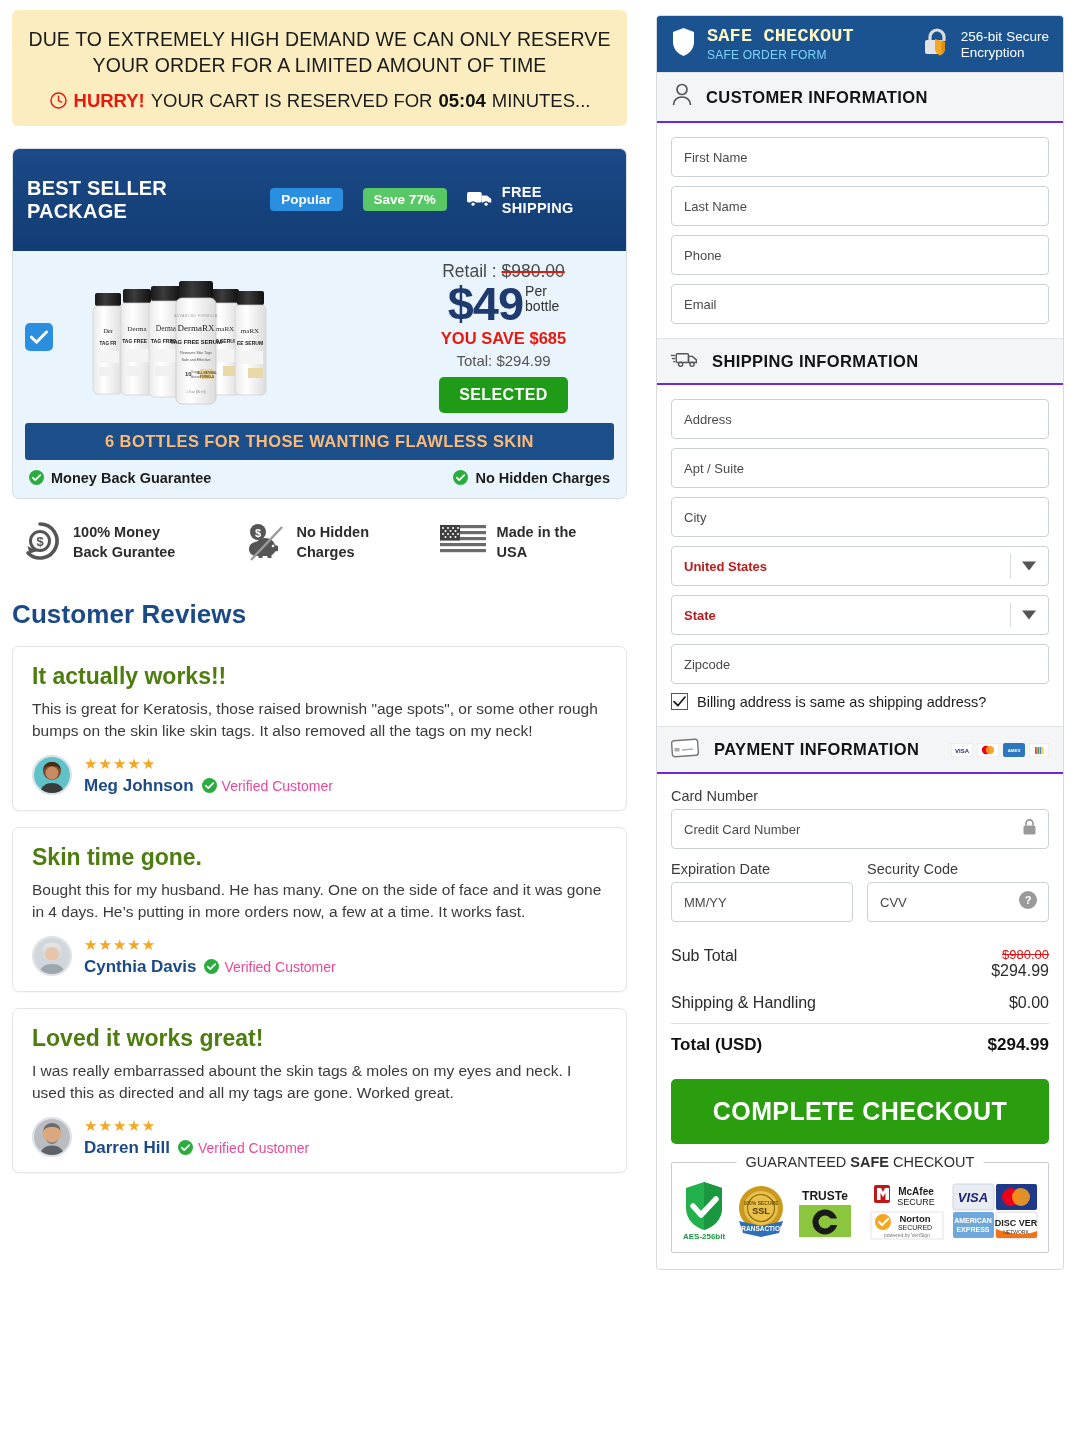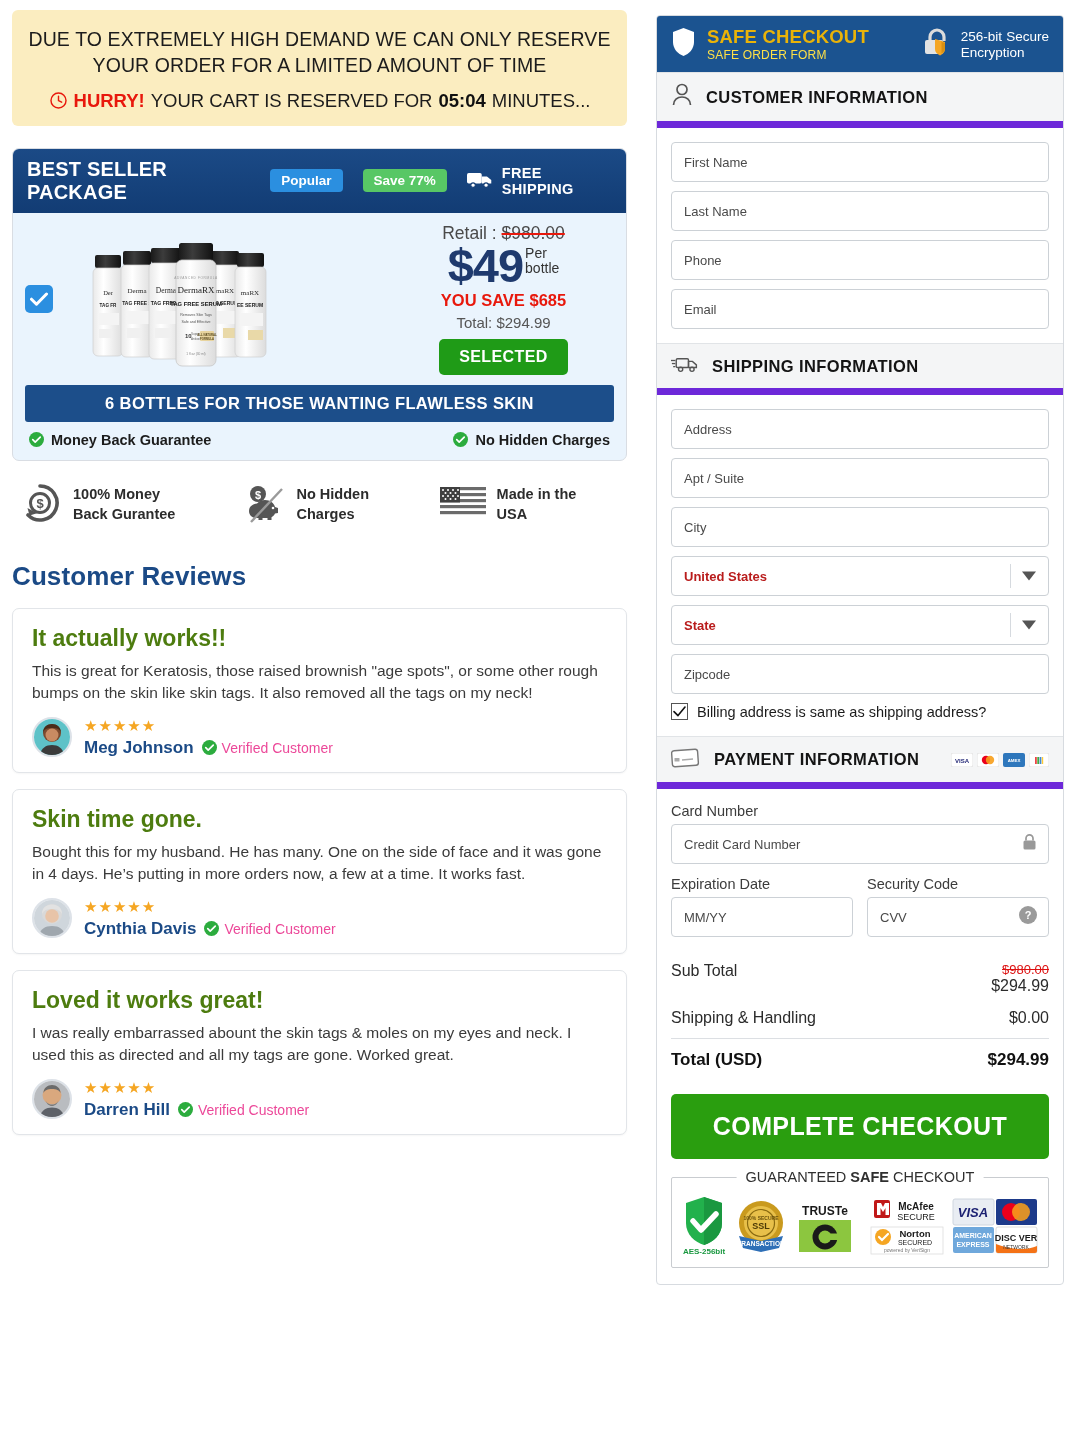--- a/index.html
+++ b/index.html
@@ -59,21 +59,21 @@
     margin-top: 22px;
     border: 1px solid #d9dde3;
     border-radius: 7px;
     overflow: hidden;
     background: #eaf4fd;
   }
   .pkg-head {
     background: linear-gradient(180deg, #1b4a86 0%, #123c74 100%);
     display: flex;
     align-items: center;
-    padding: 9px 14px;
+    padding: 28px 14px;
     gap: 20px;
   }
   .pkg-title {
     color: #fff;
     font-size: 20px;
     font-weight: 700;
     letter-spacing: .2px;
   }
   .badge {
     font-size: 13.5px;
@@ -160,21 +160,21 @@
     font-weight: 700;
     letter-spacing: .4px;
     border-radius: 5px;
     padding: 9px 20px;
     border: none;
     cursor: pointer;
   }
 
   .pkg-sub {
     background: #1c4e8a;
-    color: #ffffff;
+    color: #fdba74;
     text-align: center;
     font-size: 16.5px;
     font-weight: 700;
     letter-spacing: .4px;
     padding: 9px 0;
     margin: 4px 12px 0;
     border-radius: 3px;
   }
   .pkg-foot {
     display: flex;
@@ -263,31 +263,31 @@
     background: #fff;
     overflow: hidden;
   }
   .sc-head {
     background: #1b5390;
     display: flex;
     align-items: center;
     padding: 10px 14px;
     gap: 11px;
   }
-  .sc-head .t1 { color: #eab308; font-size: 18.5px; font-weight: 700; letter-spacing: .2px; line-height: 1.15; }
-  .sc-head .t2 { color: #fde047; font-size: 12px; letter-spacing: .2px; }
+  .sc-head .t1 { color: #fef9c3; font-size: 18.5px; font-weight: 700; letter-spacing: .2px; line-height: 1.15; font-family: Liberation Mono, monospace; }
+  .sc-head .t2 { color: #7dd3fc; font-size: 12px; letter-spacing: .2px; }
   .sc-right { margin-left: auto; display: flex; align-items: center; gap: 8px; }
   .sc-right .e1 { color: #fff; font-size: 15px; font-weight: 700; line-height: 1.2; }
   .sc-right .e1 span { font-weight: 400; font-size: 13.5px; }
   .sc-right .e2 { color: #fff; font-size: 13.5px; line-height: 1.2; }
 
   .sec-head {
     background: #f4f5f6;
     border-top: 1px solid #e1e4e7;
-    border-bottom: 7px solid #6d28d9;
+    border-bottom: 2px solid #6d28d9;
     display: flex;
     align-items: center;
     gap: 13px;
     padding: 10px 14px;
   }
   .sec-head .lbl {
     font-size: 16.5px;
     font-weight: 700;
     color: #141414;
     letter-spacing: .4px;

